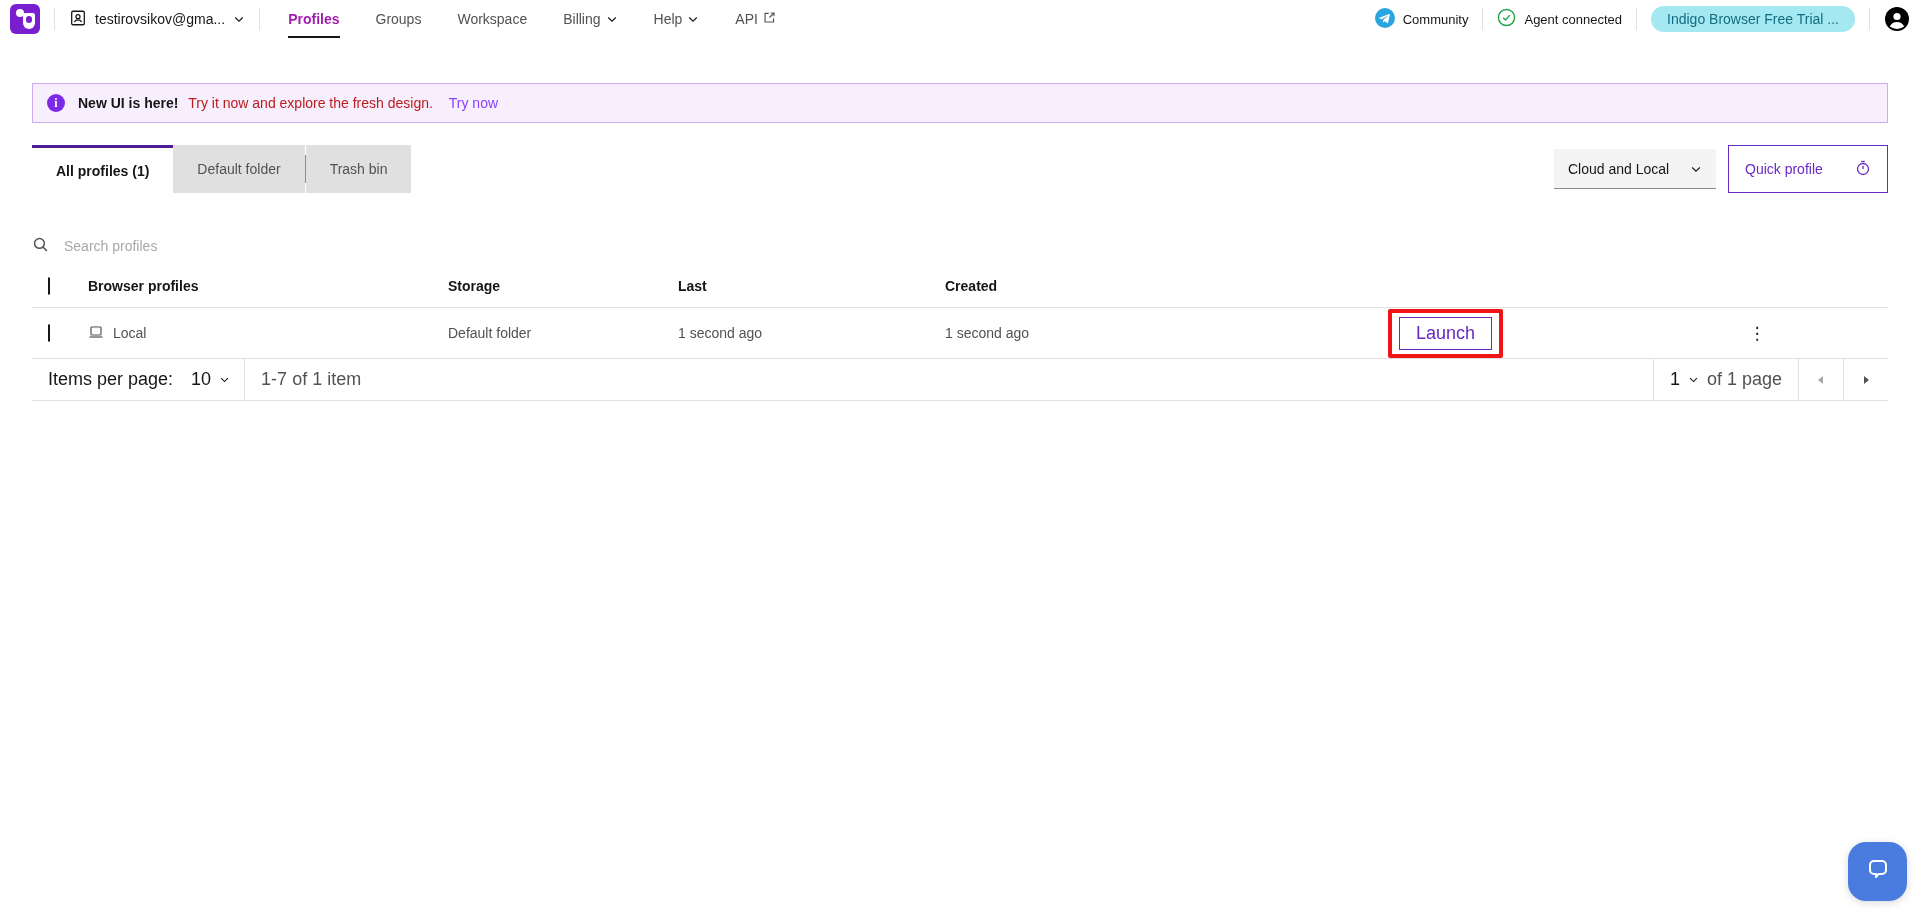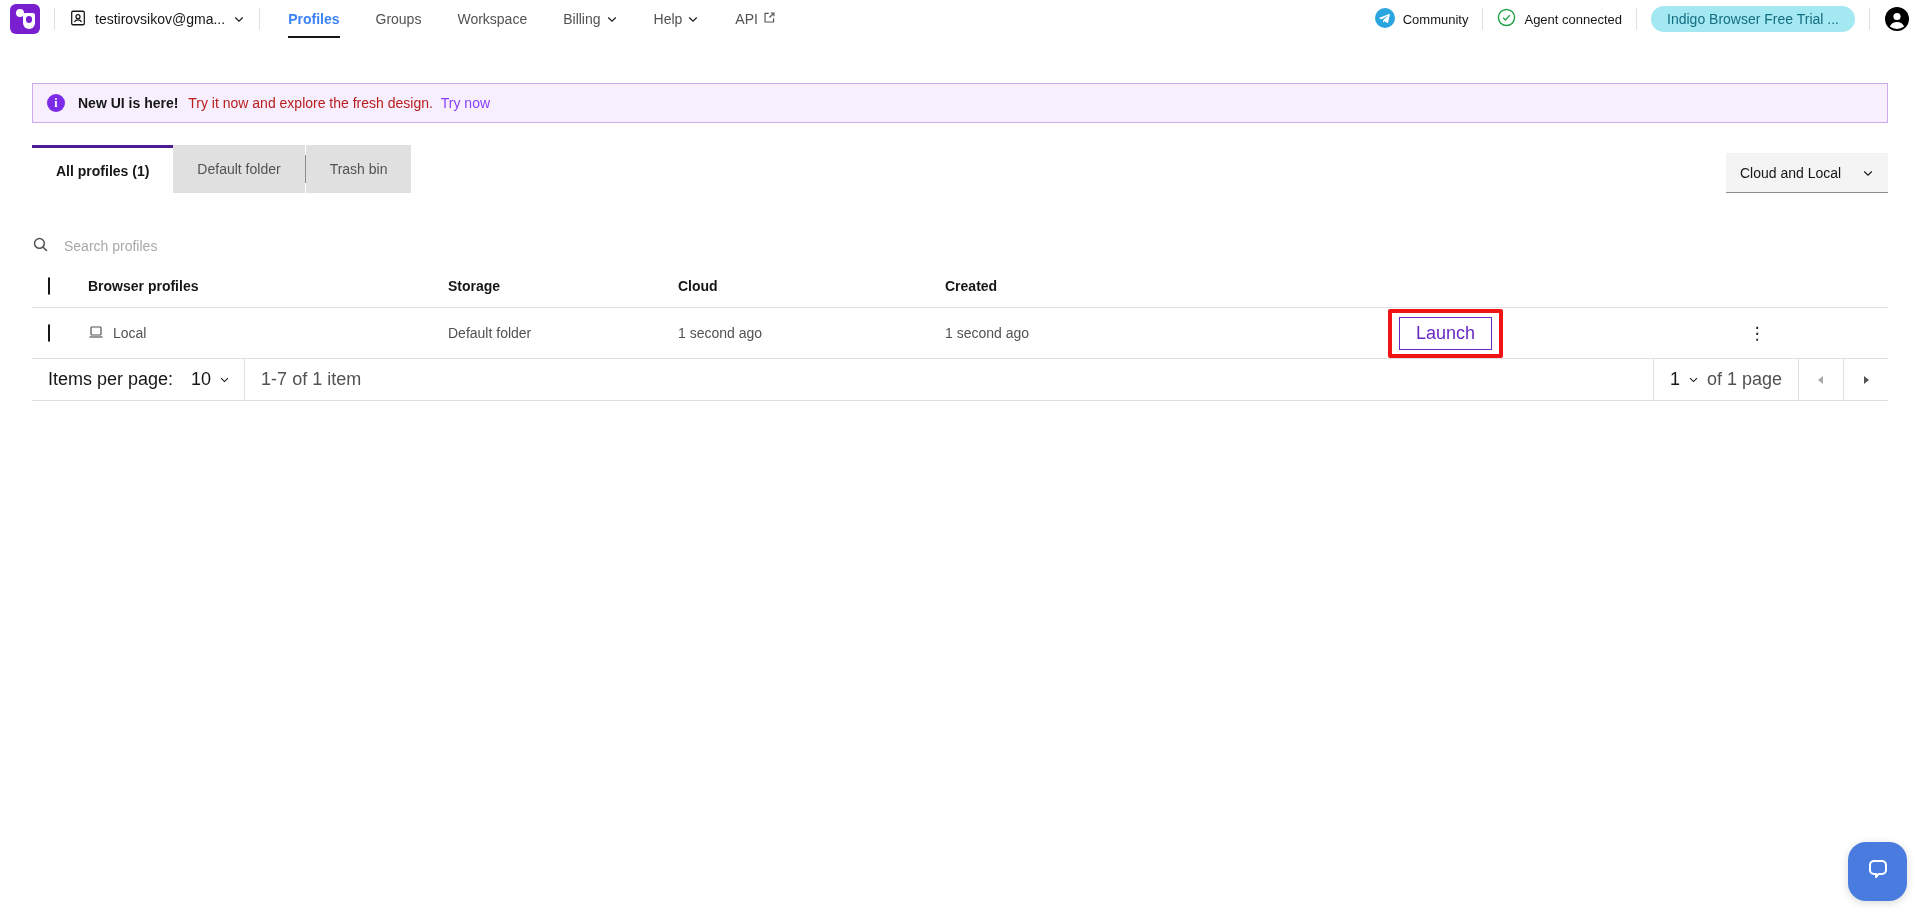--- a/index.html
+++ b/index.html
@@ -12,34 +12,34 @@
   .logo .dot { position: absolute; left: 6px; top: 5px; width: 8px; height: 8px; background: #fff; border-radius: 50%; }
   .logo .blob { position: absolute; right: 5px; top: 9px; width: 12px; height: 16px; background: #fff;
     border-radius: 3px 3px 8px 8px; }
   .logo .blob::after { content:""; position:absolute; left:3px; top:3px; width:6px; height:7px; background:#7a1fd0; border-radius:3px; }
   .tb-divider { width: 1px; height: 22px; background: #e0e0e0; margin: 0 14px; flex: 0 0 auto; }
   .account { display: flex; align-items: center; gap: 8px; cursor: pointer; color: #161616; }
   .account svg { color: #161616; }
   .chev { color: #161616; display: inline-flex; }
   .nav { display: flex; align-items: center; gap: 36px; margin-left: 14px; height: 38px; }
   .nav-item { display: flex; align-items: center; gap: 5px; color: #525252; height: 38px; cursor: pointer; }
-  .nav-item.active { color: #3b82f6; font-weight: bold; border-bottom: 2px solid #161616; padding-top: 2px; justify-content: center; }
+  .nav-item.active { color: #a21caf; font-weight: bold; border-bottom: 2px solid #161616; padding-top: 2px; justify-content: center; }
   .topbar-right { margin-left: auto; display: flex; align-items: center; }
   .tb-link { display: flex; align-items: center; gap: 8px; color: #161616; cursor: pointer; font-size: 13px; }
   .trial-pill { background: #a4e8f2; color: #136d80; border-radius: 14px; padding: 5px 16px; font-size: 14px; cursor: pointer; white-space: nowrap; }
   .avatar { width: 26px; height: 26px; color:#000; display:flex; align-items:center; justify-content:center; cursor: pointer; }
 
   
   .banner { margin: 45px 32px 0 32px; height: 40px; background: #f7effd; border: 1px solid #cda9ef;
     display: flex; align-items: center; padding: 0 14px; gap: 13px; }
   .info-icon { width: 18px; height: 18px; border-radius: 50%; background: #7d2ae8; color: #fff; font-weight: bold;
     display: flex; align-items: center; justify-content: center; font-size: 12px; font-family: "Liberation Serif", serif; flex: 0 0 auto; }
   .banner b { font-weight: bold; }
   .banner .msg { color: #b91c1c; }
-  .banner a.trynow { color: #8a3ffc; text-decoration: none; cursor: pointer; margin-left: 4px; }
+  .banner a.trynow { color: #8a3ffc; text-decoration: none; cursor: pointer; margin-left: 12px; }
 
   
   .tabs-row { margin: 22px 32px 0 32px; display: flex; align-items: flex-end; }
   .tabs { display: flex; align-items: stretch; height: 48px; }
   .tab { display: flex; align-items: center; padding: 0 24px; background: #e0e0e0; color: #525252; cursor: pointer; position: relative; }
   .tab.active { background: #ffffff; color: #161616; font-weight: bold; border-top: 3px solid #4c1d95; }
   .tab-sep { width: 1px; background: #8d8d8d; margin: 10px 0; }
   .actions { margin-left: auto; display: flex; align-items: center; gap: 12px; }
   .select-filter { width: 162px; height: 40px; background: #f4f4f4; border: none; border-bottom: 1px solid #8d8d8d;
     display: flex; align-items: center; justify-content: space-between; padding: 0 14px; cursor: pointer; align-self: center; }
@@ -211,39 +211,49 @@
 
   <div class="actions">
     <div class="select-filter">
       <span>Cloud and Local</span>
       <span class="chev">
         <svg width="12" height="12" viewBox="0 0 16 16">
             <polyline points="3,6 8,11 13,6" fill="none" stroke="currentColor" stroke-width="1.5"></polyline>
           </svg>
       </span>
     </div>
+    <div class="btn btn-secondary">
+      <span>Quick profile</span>
+      <span>
+        <svg width="16" height="16" viewBox="0 0 16 16" fill="none" stroke="currentColor" stroke-width="1.3">
+          <circle cx="8" cy="9" r="5.5"></circle>
+            <line x1="8" y1="9" x2="8" y2="5.8"></line>
+            <line x1="6.2" y1="1.5" x2="9.8" y2="1.5"></line>
+        </svg>
+      </span>
+    </div>
   </div>
 </div>
 
 <div class="search-row">
   <span>
     <svg width="17" height="17" viewBox="0 0 16 16" fill="none" stroke="currentColor" stroke-width="1.4">
       <circle cx="7" cy="7" r="4.6"></circle>
         <line x1="10.5" y1="10.5" x2="14" y2="14"></line>
     </svg>
   </span>
   <input class="search-input" type="text" placeholder="Search profiles" style="">
 </div>
 
 <div class="table">
   <div class="tgrid thead">
     <div><span class="checkbox"></span></div>
     <div>Browser profiles</div>
     <div>Storage</div>
-    <div>Cloud</div>
+    <div>Last</div>
     <div>Created</div>
     <div></div>
     <div></div>
   </div>
 
   <div class="tgrid trow">
     <div><span class="checkbox"></span></div>
     <div class="storage-cell">
       <span>
         <svg width="16" height="16" viewBox="0 0 16 16" fill="none" stroke="currentColor" stroke-width="1.2">

